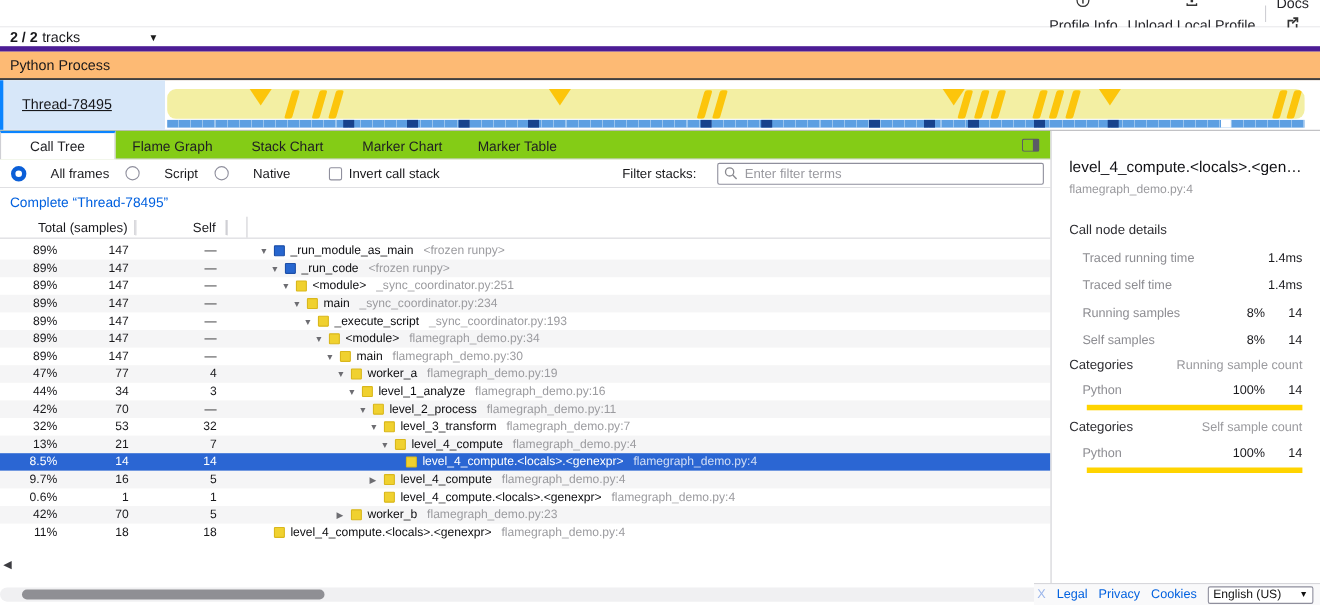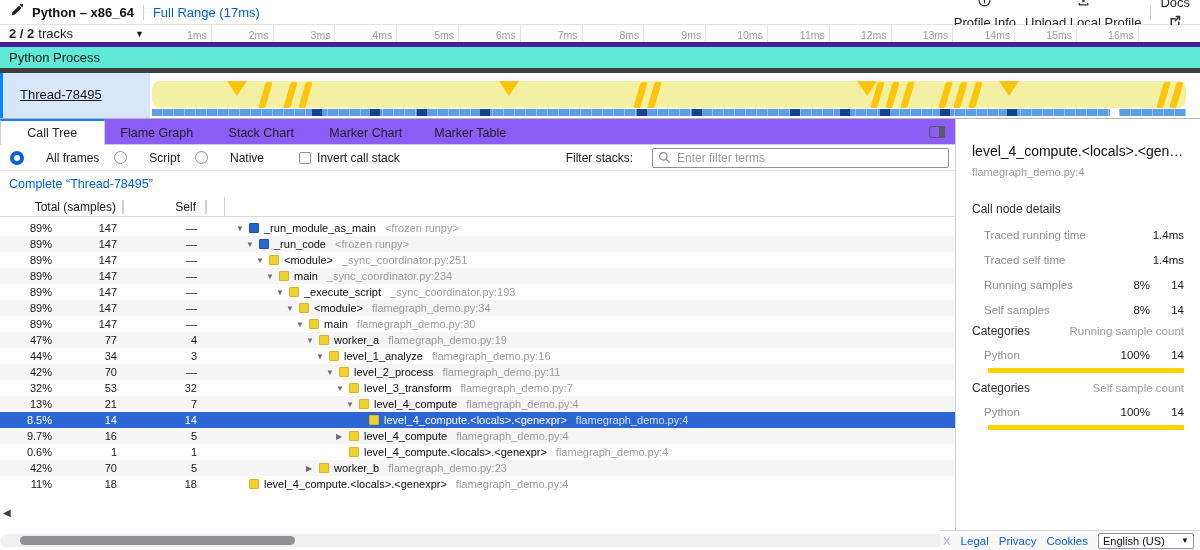--- a/index.html
+++ b/index.html
@@ -20,38 +20,38 @@
   .icon-svg{display:inline-block;vertical-align:middle;}
   
   .ruler-row{position:absolute;left:0;top:25px;width:1200px;height:22px;background:#fff;
     border-bottom:5px solid #4c1d95;display:flex;}
   .tracks-cell{flex:0 0 150px;display:flex;align-items:center;padding:0 6px 0 9px;font-size:13px;gap:4px;}
   .tracks-cell .chev{margin-left:auto;font-size:9px;color:#1a1a1a;}
   .ruler-cells{flex:1;display:flex;overflow:hidden;}
   .tick-cell{flex:0 0 61.8px;text-align:right;padding-right:4px;font-size:10.5px;
     line-height:21px;color:#9b9b9e;border-right:1px solid #e4e4e7;}
   
-  .process-row{position:absolute;left:0;top:47px;width:1200px;height:26px;background:#5eead4;
-    border-bottom:5px solid #404040;display:flex;align-items:center;padding-left:9px;font-size:13px;color:#18181b;}
+  .process-row{position:absolute;left:0;top:47px;width:1200px;height:26px;background:#fdba74;
+    border-bottom:2px solid #404040;display:flex;align-items:center;padding-left:9px;font-size:13px;color:#18181b;}
   .thread-row{position:absolute;left:0;top:73px;width:1200px;height:46px;background:#fff;border-bottom:1px solid #b4b4b8;}
   .thread-pane{position:absolute;left:0;top:0;width:150px;height:100%;background:var(--thread_bg);}
   .thread-stripe{position:absolute;left:0;top:0;width:3px;height:100%;background:var(--accent);}
   .thread-label{position:absolute;left:20px;top:14px;font-size:13px;color:#18181b;text-decoration:underline;}
   .thread-graph{position:absolute;left:150px;right:0;top:0;height:100%;}
   .band{position:absolute;left:2px;right:14px;top:8px;height:27px;background:var(--band);border-radius:8px;overflow:hidden;}
   .marker-tri{position:absolute;top:0;width:0;height:0;border-left:10px solid transparent;
     border-right:10px solid transparent;border-top:15px solid var(--marker);}
   .marker-slash{position:absolute;top:1px;width:7px;height:26px;background:var(--marker);
     transform:skewX(-16deg);border-radius:2px;}
   .strip{position:absolute;left:2px;right:14px;top:36px;height:7px;background:var(--strip);
     background-image:repeating-linear-gradient(90deg, rgba(255,255,255,0) 0 10px, rgba(255,255,255,.38) 10px 11px);}
   .strip-dark{position:absolute;top:0;width:10px;height:100%;background:var(--strip_dark);}
   .strip-gap{position:absolute;top:0;width:9px;height:100%;background:#fff;}
   
-  .tabbar{position:absolute;left:0;top:119px;width:955px;height:26px;background:#8b5cf6;
+  .tabbar{position:absolute;left:0;top:119px;width:955px;height:26px;background:#84cc16;
     border-bottom:1px solid #cfcfd4;display:flex;align-items:stretch;}
   .tab{flex:0 0 104.5px;display:flex;align-items:center;justify-content:center;font-size:12.5px;
     color:#1f1f23;cursor:pointer;border-top:2px solid transparent;}
   .tab.selected{background:#fff;border-top:2px solid var(--accent);border-left:1px solid #cfcfd4;
     border-right:1px solid #cfcfd4;margin-bottom:-1px;}
   .sidebar-toggle{margin-left:auto;display:flex;align-items:center;padding:0 10px;cursor:pointer;}
   
   .controls{position:absolute;left:0;top:145px;width:955px;height:26px;background:#fff;
     border-bottom:1px solid #e0e0e3;display:flex;align-items:center;font-size:12px;padding-left:10px;}
   .radio-group{display:flex;align-items:center;gap:6px;}
@@ -126,30 +126,20 @@
   .foot-links a{color:var(--link);text-decoration:none;cursor:pointer;}
   .foot-links a:first-child{color:#9ab5ea;}
   .lang-select{width:96px;height:16px;border:1px solid #8f8f9d;border-radius:2px;background:#fff;
     display:flex;align-items:center;font-size:11px;padding:0 4px;cursor:pointer;color:#111;}
   .lang-select .lg-chev{margin-left:auto;font-size:8px;}
 </style>
 </head>
 <body>
 
 <div class="top-header">
-  <div class="hdr-left">
-    <span class="icon-svg">
-      <svg width="13" height="13" viewBox="0 0 16 16">
-          <path d="M2 14l1-4 8-8 3 3-8 8-4 1zm10-13l3 3 1-1a1.7 1.7 0 0 0-3-3l-1 1z" fill="#222"></path>
-        </svg>
-    </span>
-    <span class="app-title">Python – x86_64</span>
-    <span class="v-div"></span>
-    <a class="link">Full Range (17ms)</a>
-  </div>
   <div class="hdr-right">
     <span class="hdr-btn">
       <span class="icon-svg">
         <svg width="13" height="13" viewBox="0 0 16 16">
             <circle cx="8" cy="8" r="6.6" fill="none" stroke="#333" stroke-width="1.4"></circle>
             <rect x="7.2" y="7" width="1.6" height="4.4" fill="#333"></rect>
             <rect x="7.2" y="4.2" width="1.6" height="1.6" fill="#333"></rect>
           </svg>
       </span>
       <span>Profile Info</span>
@@ -175,38 +165,20 @@
     </span>
   </div>
 </div>
 
 <div class="ruler-row">
   <div class="tracks-cell">
     <strong>2 / 2</strong>
     <span>tracks</span>
     <span class="chev">▼</span>
   </div>
-  <div class="ruler-cells" id="ruler-cells">
-      <div class="tick-cell">1ms</div>
-      <div class="tick-cell">2ms</div>
-      <div class="tick-cell">3ms</div>
-      <div class="tick-cell">4ms</div>
-      <div class="tick-cell">5ms</div>
-      <div class="tick-cell">6ms</div>
-      <div class="tick-cell">7ms</div>
-      <div class="tick-cell">8ms</div>
-      <div class="tick-cell">9ms</div>
-      <div class="tick-cell">10ms</div>
-      <div class="tick-cell">11ms</div>
-      <div class="tick-cell">12ms</div>
-      <div class="tick-cell">13ms</div>
-      <div class="tick-cell">14ms</div>
-      <div class="tick-cell">15ms</div>
-      <div class="tick-cell">16ms</div>
-    </div>
 </div>
 
 <div class="process-row">
   <span>Python Process</span>
 </div>
 <div class="thread-row">
   <div class="thread-pane">
     <div class="thread-stripe"></div>
     <div class="thread-label">Thread-78495</div>
   </div>

